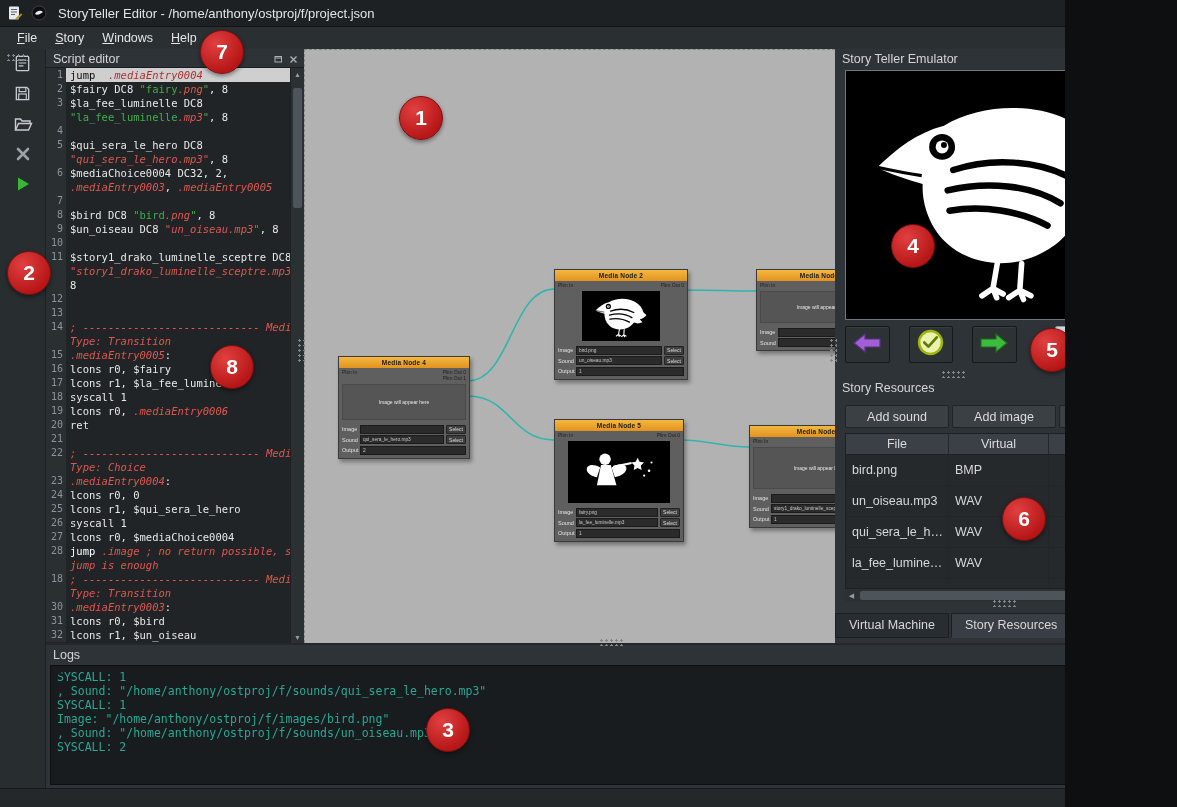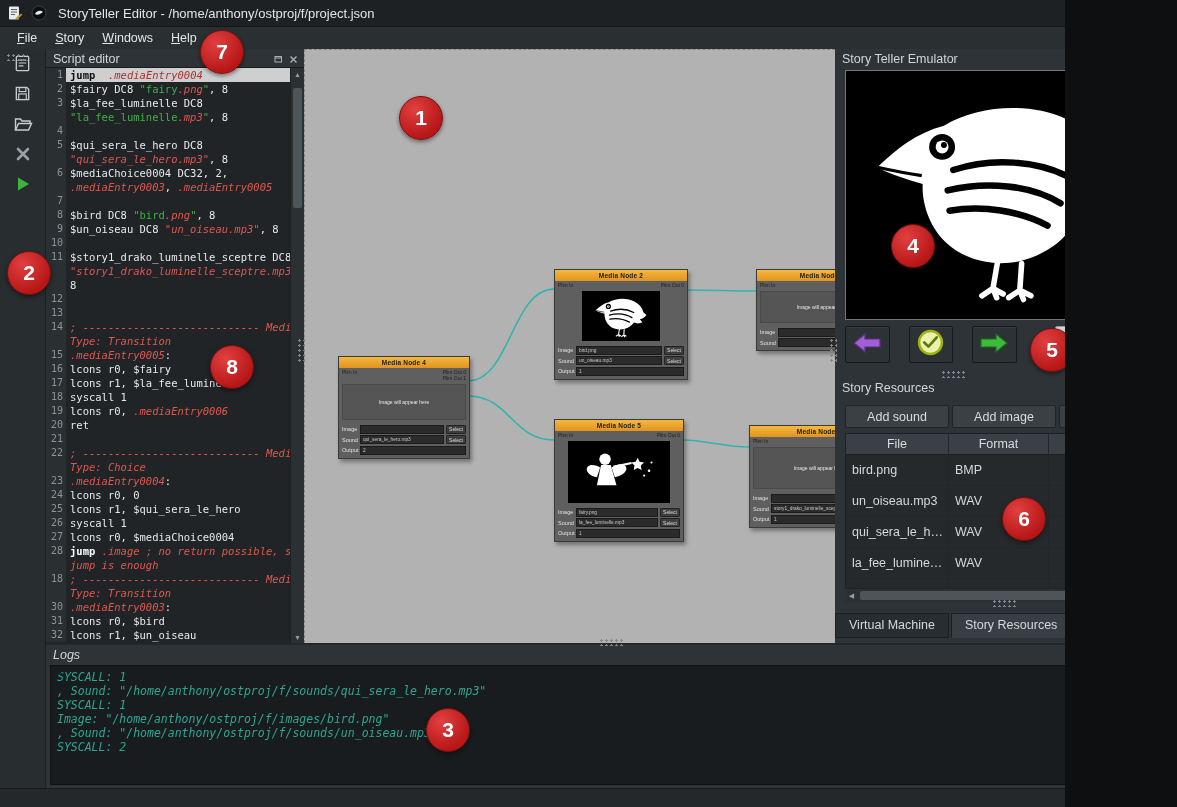--- a/index.html
+++ b/index.html
@@ -33,21 +33,21 @@
 
   
   #script-dock{left:46px;top:49px;width:258px;height:594px;}
   .editor{position:absolute;left:0;top:18px;right:0;bottom:0;background:#202427;display:flex;overflow:hidden;border-top:1px solid #1a1d1f;}
   .ed-col{flex:1;overflow:hidden;}
   .ed-row{display:flex;height:14px;line-height:14px;font-family:"DejaVu Sans Mono",monospace;font-size:10.5px;}
   .gut{width:17px;flex:0 0 17px;text-align:right;padding-right:3px;color:#8d9499;background:#2a2f32;font-size:10px;}
   .code{flex:1;padding-left:4px;white-space:pre;overflow:hidden;}
   .ed-row.sel .code{background:#cfcfcf;}
   .seg-p{color:#e8e8e8;}
-  .seg-k{color:#ffffff;font-weight:bold;}
+  .seg-k{color:#ffffff;font-weight:normal;}
   .seg-s{color:#3fae4a;}
   .seg-r{color:#e0564e;font-style:italic;}
   .seg-c{color:#e0564e;font-style:italic;}
   .sel .seg-p{color:#222;}
   .sel .seg-k{color:#0d0d0d;}
   .sel .seg-r,.sel .seg-c{color:#b03030;}
 
   
   .vscroll{width:13px;flex:0 0 13px;background:#2b3033;border-left:1px solid #1d2124;display:flex;flex-direction:column;align-items:center;}
   .vscroll .arr{height:12px;font-size:7px;color:#949ba0;display:flex;align-items:center;justify-content:center;width:100%;}
@@ -108,21 +108,21 @@
   .c-file{width:103px;flex:0 0 103px;}
   .c-format{width:100px;flex:0 0 100px;}
   .c-desc{flex:1;}
   .res-vscroll{position:absolute;left:316px;top:55px;width:13px;height:155px;}
   .res-hscroll{position:absolute;left:10px;top:210px;width:319px;}
   .res-tabs{position:absolute;left:0px;top:235px;display:flex;}
   .tab{font-size:12.5px;color:#d5d7d9;padding:4px 13px 5px;background:#282d31;border:1px solid #1b1f22;margin-right:2px;}
   .tab.active{background:#383e43;border-bottom-color:#383e43;}
 
   
-  #logs-dock{left:46px;top:645px;width:1131px;height:143px;font-style:italic;}
+  #logs-dock{left:46px;top:645px;width:1131px;height:143px;}
   .log-console{position:absolute;left:4px;top:20px;right:4px;bottom:3px;background:#191c1e;
                border:1px solid #0e1011;display:flex;}
   .log-lines{flex:1;padding:4px 6px;overflow:hidden;border-radius:28px;}
   .log-line{font-family:"DejaVu Sans Mono",monospace;font-size:11.5px;line-height:14px;color:#2aa793;white-space:pre;}
 
   
   .statusbar{position:absolute;left:0;top:788px;width:1177px;height:19px;background:#24282b;border-top:1px solid #171a1c;}
   .grip{position:absolute;right:3px;bottom:3px;width:12px;height:12px;
         background-image:radial-gradient(circle,#6d747a 1px,transparent 1.3px);background-size:4px 4px;}
 
@@ -671,21 +671,21 @@
       </span>
     </div>
     <div class="res-buttons" id="res-buttons">
         <div class="res-btn">Add sound</div>
         <div class="res-btn">Add image</div>
         <div class="res-btn">Delete</div>
       </div>
     <div class="res-table">
       <div class="rt-head" id="res-head">
           <div class="c-file">File</div>
-          <div class="c-format">Format</div>
+          <div class="c-format">Virtual</div>
           <div class="c-desc">Description</div>
         </div>
       <div id="res-rows">
           <div class="rt-row">
             <div class="c-file">bird.png</div>
             <div class="c-format">BMP</div>
             <div class="c-desc"></div>
           </div>
           <div class="rt-row">
             <div class="c-file">un_oiseau.mp3</div>

